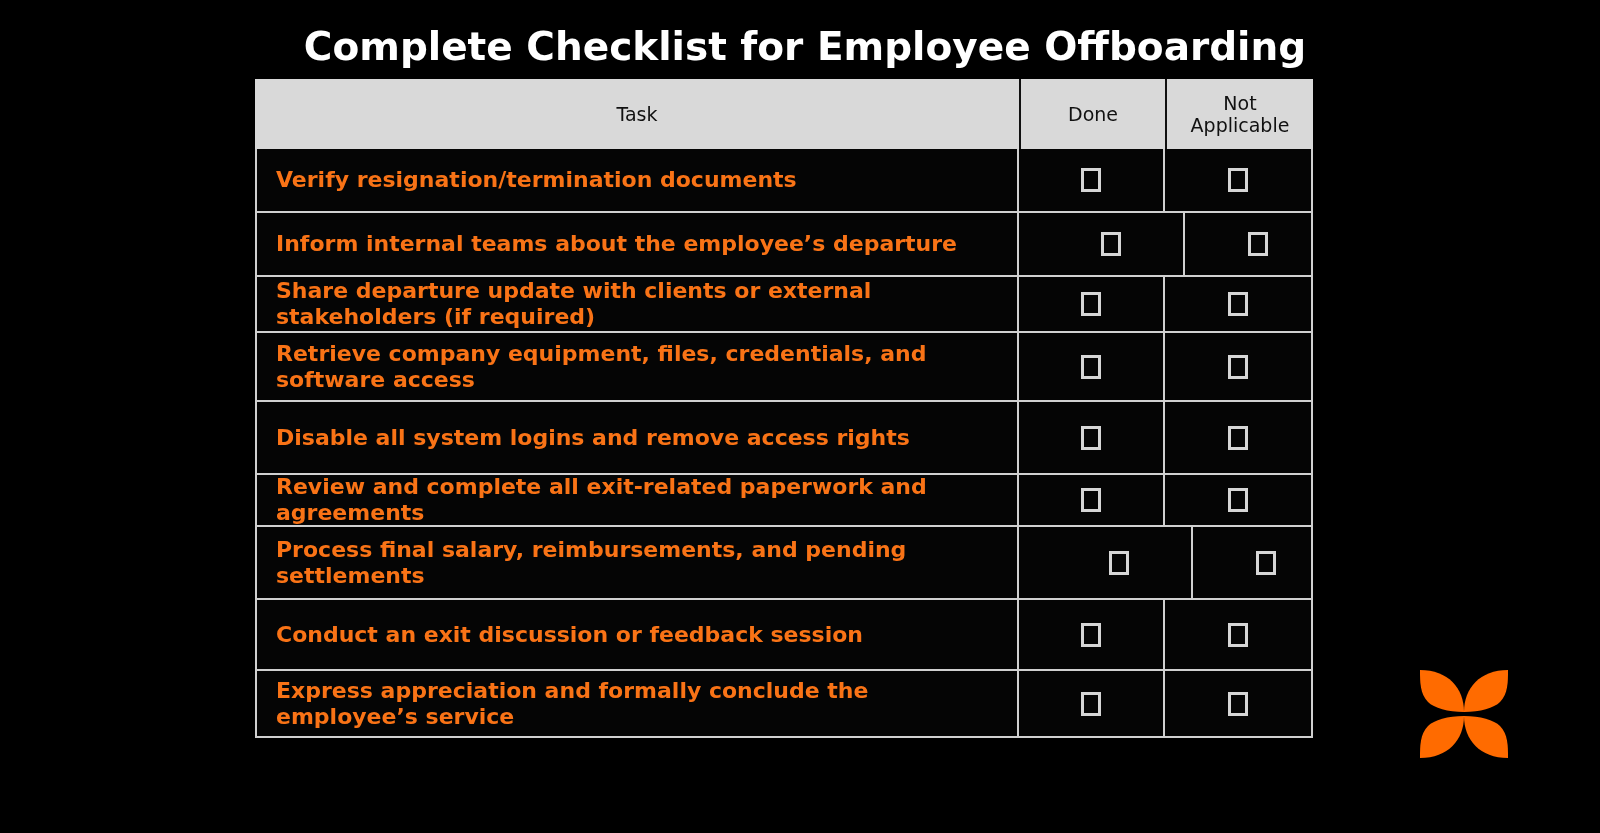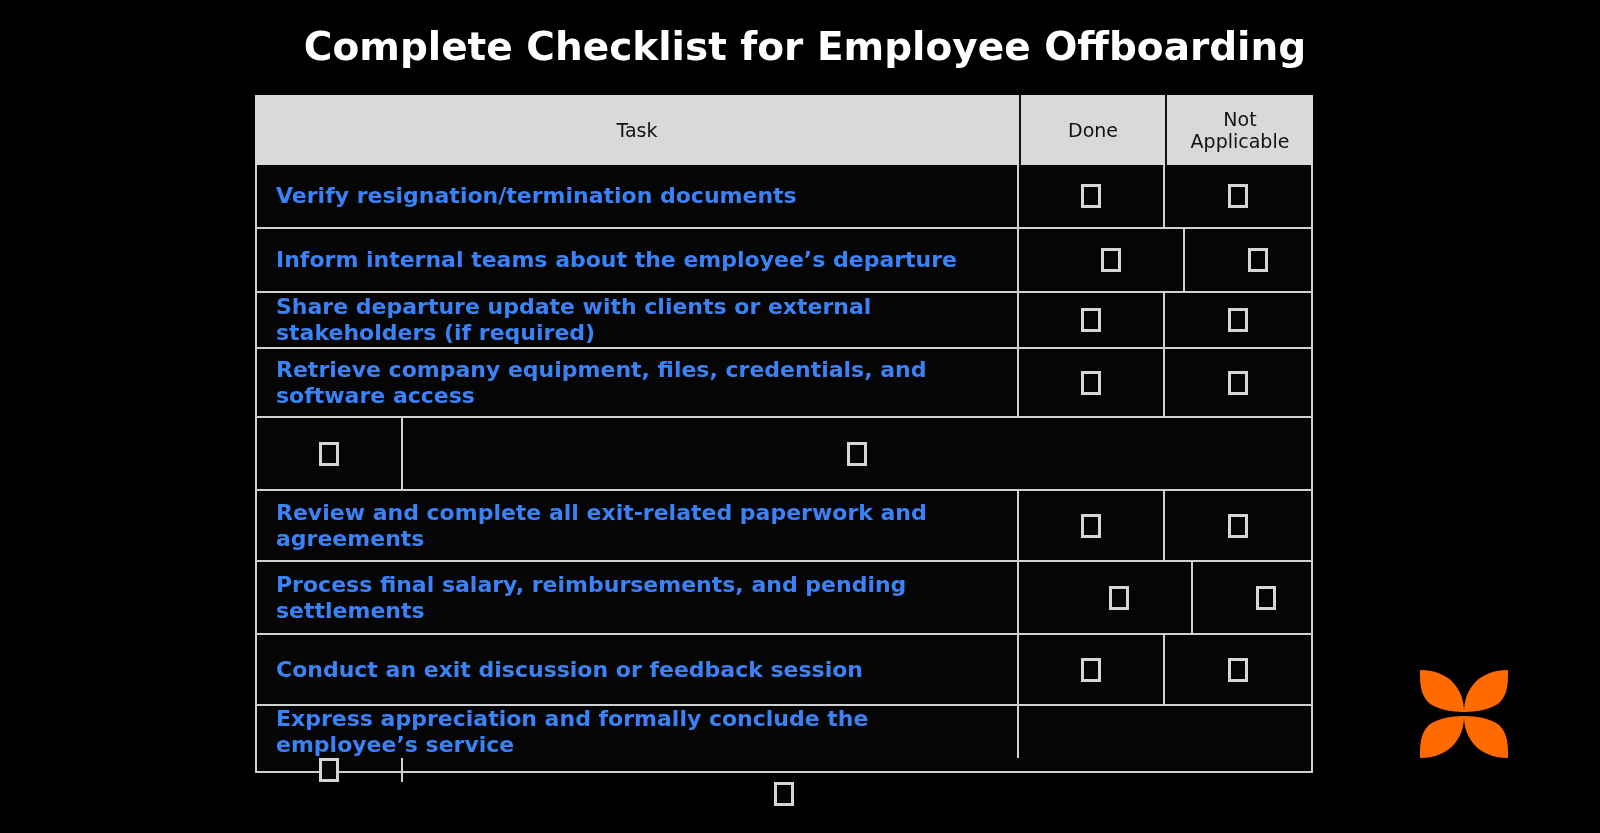--- a/index.html
+++ b/index.html
@@ -23,21 +23,21 @@
       text-align: center;
       font-size: 39px;
       font-weight: bold;
       letter-spacing: 0px;
       color: #ffffff;
       padding-left: 21px;
     }
     .table {
       position: absolute;
       left: 255px;
-      top: 95px;
+      top: 79px;
       width: 1058px;
       border-collapse: collapse;
     }
     .hdr {
       display: flex;
       height: 70px;
       background: #d9d9d9;
       color: #111111;
       font-size: 19px;
     }
@@ -64,21 +64,21 @@
       align-items: center;
     }
     .row .c-task {
       width: 762px;
       border-right: 2px solid #d0d0d0;
       padding-left: 19px;
       box-sizing: border-box;
       font-size: 22px;
       font-weight: bold;
       line-height: 26px;
-      color: #3b82f6;
+      color: #f97316;
     }
     .row .c-done {
       width: 144px;
       border-right: 2px solid #d0d0d0;
       justify-content: center;
     }
     .row .c-na {
       flex: 1;
       justify-content: center;
     }
@@ -141,28 +141,29 @@
       <div class="row" style="height: 69px;">
         <div class="c c-task">Retrieve company equipment, files, credentials, and software access</div>
         <div class="c c-done">
           <div class="cb" role="checkbox" aria-checked="false"></div>
         </div>
         <div class="c c-na">
           <div class="cb" role="checkbox" aria-checked="false"></div>
         </div>
       </div>
       <div class="row" style="height: 73px;">
-        <div class="c c-done">
-          <div class="cb" role="checkbox" aria-checked="false"></div>
-        </div>
-        <div class="c c-na">
-          <div class="cb" role="checkbox" aria-checked="false"></div>
-        </div>
-      </div>
-      <div class="row" style="height: 71px;">
+        <div class="c c-task">Disable all system logins and remove access rights</div>
+        <div class="c c-done">
+          <div class="cb" role="checkbox" aria-checked="false"></div>
+        </div>
+        <div class="c c-na">
+          <div class="cb" role="checkbox" aria-checked="false"></div>
+        </div>
+      </div>
+      <div class="row" style="height: 52px;">
         <div class="c c-task">Review and complete all exit-related paperwork and agreements</div>
         <div class="c c-done">
           <div class="cb" role="checkbox" aria-checked="false"></div>
         </div>
         <div class="c c-na">
           <div class="cb" role="checkbox" aria-checked="false"></div>
         </div>
       </div>
       <div class="row" style="height: 73px; gap: 28px;">
         <div class="c c-task">Process final salary, reimbursements, and pending settlements</div>
@@ -175,21 +176,21 @@
       </div>
       <div class="row" style="height: 71px;">
         <div class="c c-task">Conduct an exit discussion or feedback session</div>
         <div class="c c-done">
           <div class="cb" role="checkbox" aria-checked="false"></div>
         </div>
         <div class="c c-na">
           <div class="cb" role="checkbox" aria-checked="false"></div>
         </div>
       </div>
-      <div class="row" style="height: 67px; flex-direction: column;">
+      <div class="row" style="height: 67px;">
         <div class="c c-task">Express appreciation and formally conclude the employee’s service</div>
         <div class="c c-done">
           <div class="cb" role="checkbox" aria-checked="false"></div>
         </div>
         <div class="c c-na">
           <div class="cb" role="checkbox" aria-checked="false"></div>
         </div>
       </div>
     </div>
 </div>

